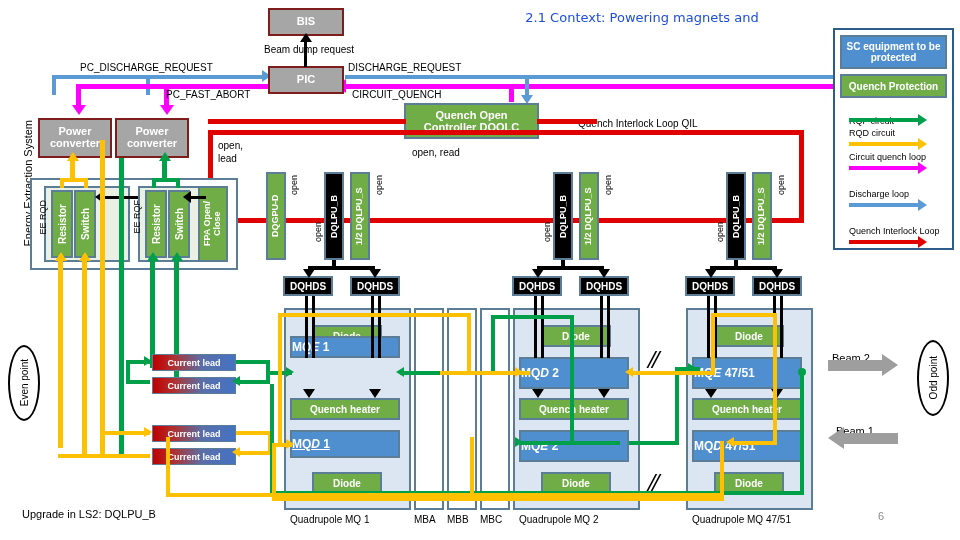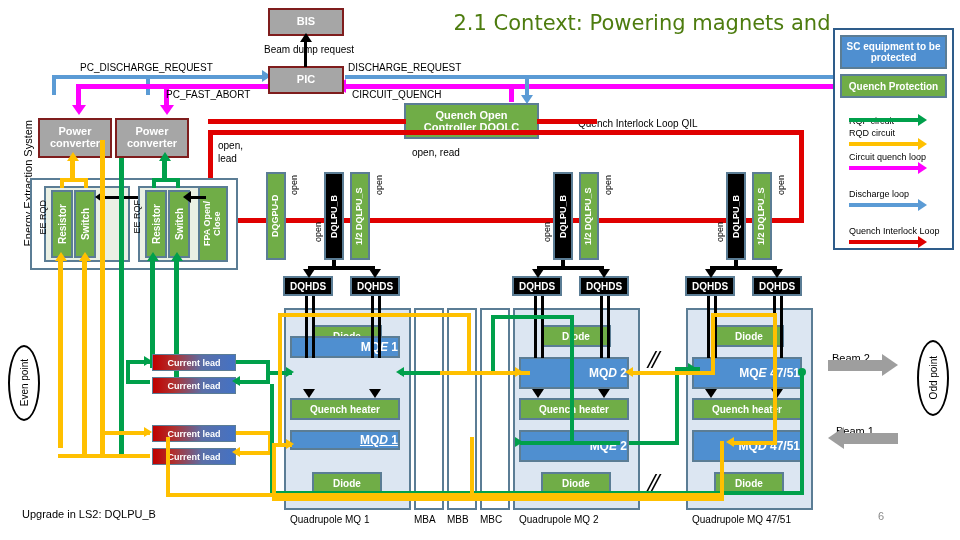--- a/index.html
+++ b/index.html
@@ -8,21 +8,21 @@
   .abs{position:absolute;box-sizing:border-box;}
 
   
   .gbox{background:#a6a6a6;border:2px solid #7f1d1d;color:#fff;font-weight:bold;
         display:flex;align-items:center;justify-content:center;text-align:center;
         line-height:1.05;}
   .greenbox{background:#70ad47;border:2px solid #5b7d95;color:#fff;font-weight:bold;
         display:flex;align-items:center;justify-content:center;text-align:center;
         line-height:1.1;}
   .bluebox{background:#4f8fd0;border:2px solid #5b7d95;color:#fff;font-weight:bold;
-        display:flex;align-items:center;justify-content:flex-end;text-align:center;}
+        display:flex;align-items:center;justify-content:flex-start;text-align:center;}
   .blackbox{background:#000;border:2px solid #5b7d95;color:#fff;font-weight:bold;
         display:flex;align-items:center;justify-content:center;text-align:center;}
   .leadbox{background:linear-gradient(90deg,#c00000 0%,#b0302f 25%,#5a6fa8 60%,#4472c4 100%);
         border:1px solid #5b7d95;color:#fff;font-weight:bold;font-size:9px;
         display:flex;align-items:center;justify-content:center;}
   .vert{writing-mode:vertical-rl;transform:rotate(180deg);}
 
   
   .ln{position:absolute;}
   .red{background:#e00000;}
@@ -35,21 +35,21 @@
 
   
   .ah{position:absolute;width:0;height:0;}
 
   
   .t{position:absolute;font-size:10px;color:#000;white-space:nowrap;}
   .t11{font-size:11px;}
   .t9{font-size:9px;}
   .tvert{writing-mode:vertical-rl;transform:rotate(180deg);}
 
-  .title{position:absolute;font-size:21px;color:#4d7c0f;text-align:center;
+  .title{position:absolute;font-size:13px;color:#1d4ed8;text-align:center;
          line-height:1.25;font-family:"DejaVu Sans",sans-serif;}
 
   
   .panel{border:2px solid #5b7d95;background:#fff;}
   .magnetgrp{border:2px solid #5b7d95;background:#dce6f2;}
   .thinbox{border:2px solid #5b7d95;background:#fff;}
   .eesub{border:2px solid #5b7d95;background:#eaf0e4;}
 
   .legend{border:2px solid #2e5c8a;background:#fff;}
 
@@ -254,21 +254,21 @@
 <div class="magnetgrp abs" style="left:284px;top:308px;width:127px;height:202px;"></div>
 <div class="greenbox abs" style="left:312px;top:325px;width:70px;height:22px;font-size:10px;">
   <span>Diode</span>
   </div>
 <div class="bluebox abs" style="left:290px;top:336px;width:110px;height:22px;font-size:12px;">
   <span><span>MQ</span><i>E</i><span> 1</span></span>
   </div>
 <div class="greenbox abs" style="left:290px;top:398px;width:110px;height:22px;font-size:10px;">
   <span>Quench heater</span>
   </div>
-<div class="bluebox abs" style="left:290px;top:430px;width:110px;height:20px;font-size:12px;text-decoration:underline;">
+<div class="bluebox abs" style="left:290px;top:430px;width:110px;height:28px;font-size:12px;text-decoration:underline;">
   <span><span>MQ</span><i>D</i><span> 1</span></span>
   </div>
 <div class="greenbox abs" style="left:312px;top:472px;width:70px;height:22px;font-size:10px;">
   <span>Diode</span>
   </div>
 <div class="t abs" style="left:290px;top:514px;">Quadrupole MQ 1</div>
 
 <div class="ln black abs" style="left:305px;top:296px;width:3px;height:62px;"></div>
 <div class="ln black abs" style="left:312px;top:296px;width:3px;height:62px;"></div>
 <div class="ln black abs" style="left:371px;top:296px;width:3px;height:62px;"></div>

